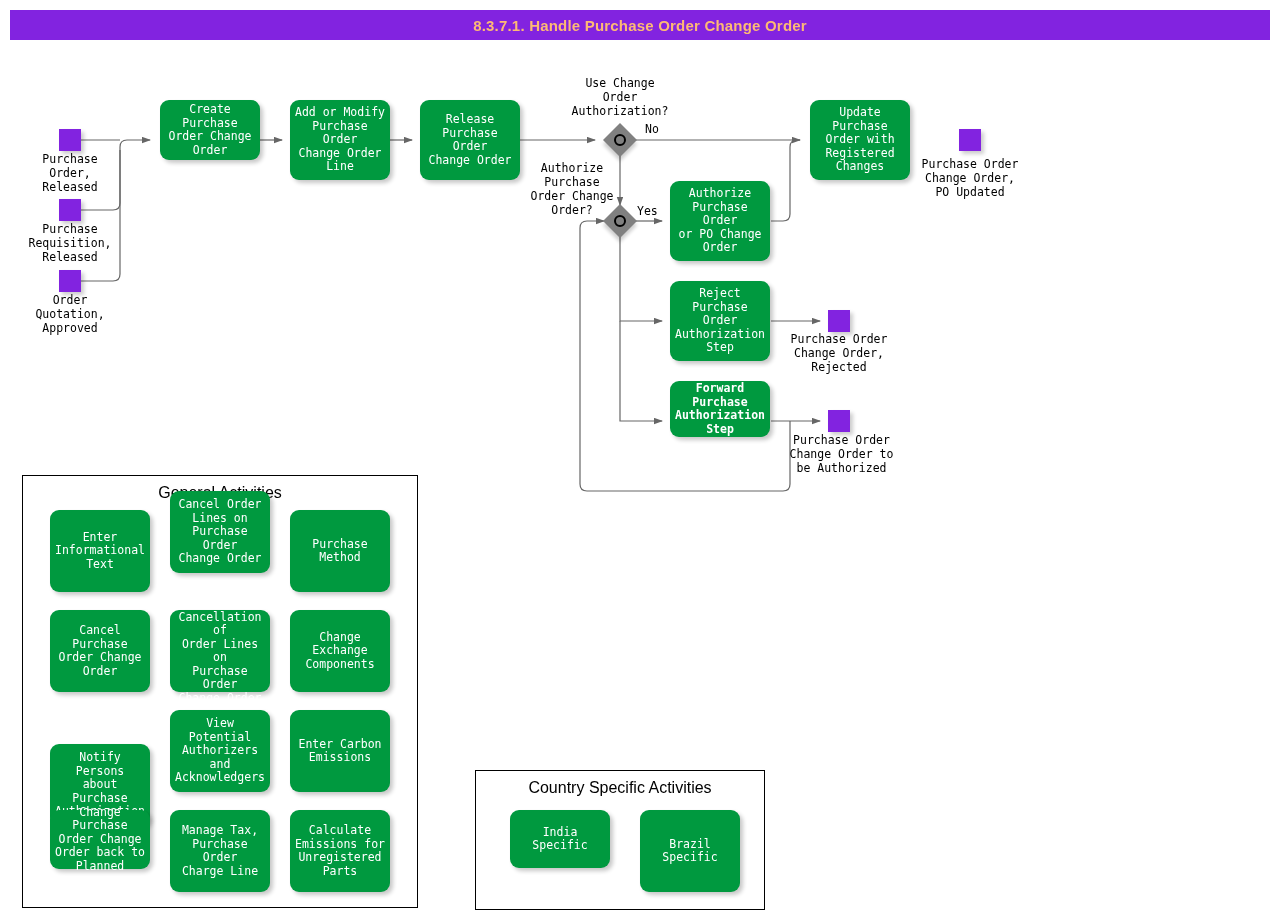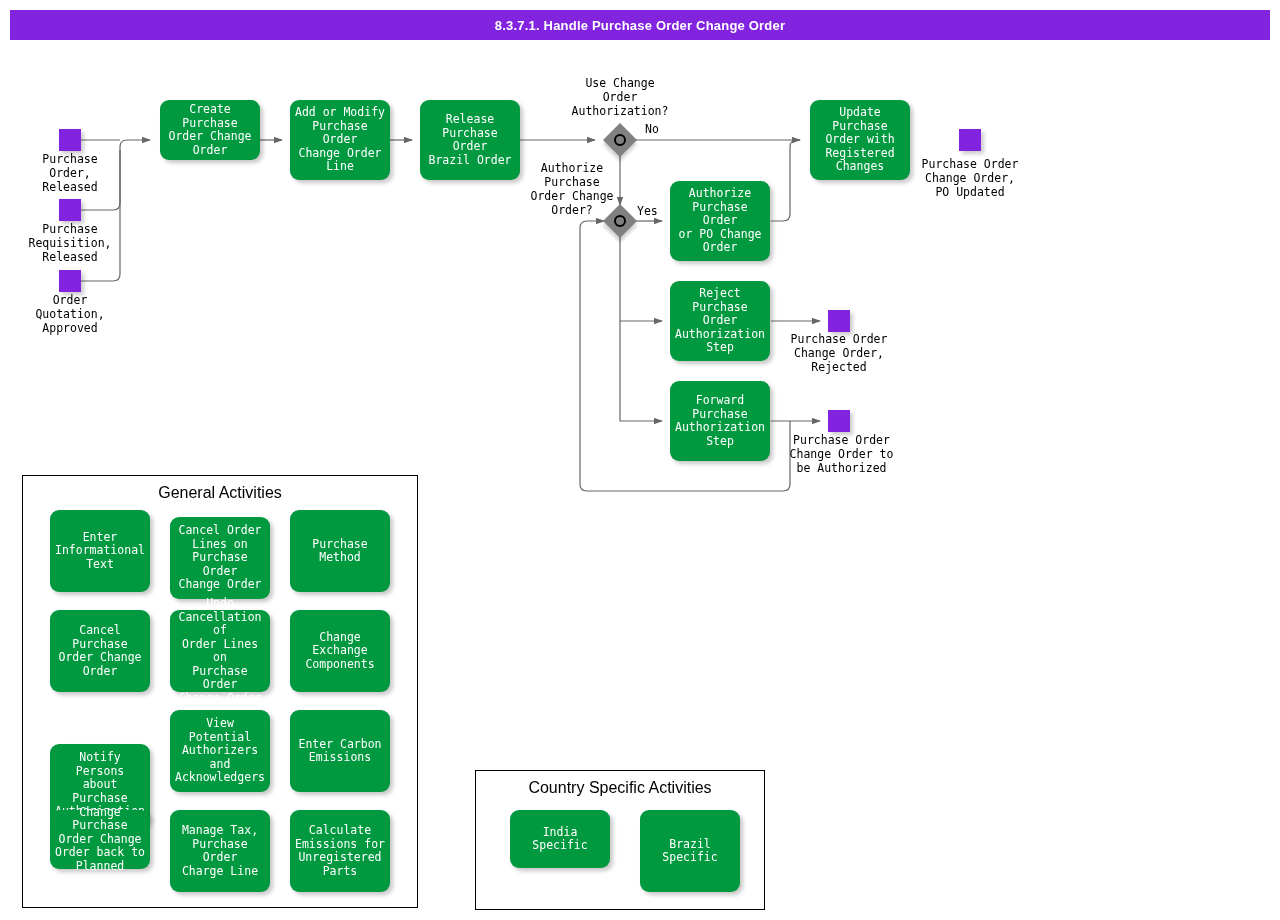--- a/index.html
+++ b/index.html
@@ -21,23 +21,23 @@
     left: 10px;
     top: 10px;
     width: 1260px;
     height: 30px;
     background: #8223E0;
     display: flex;
     align-items: center;
     justify-content: center;
   }
   #title-bar .title-text {
-    color: #ffffff;
+    color: #fdba74;
     font-family: "Liberation Sans", sans-serif;
-    font-size: 13px;
+    font-size: 15px;
     font-weight: bold;
     letter-spacing: 0.2px;
   }
 
   
   #canvas {
     position: absolute;
     left: 0;
     top: 0;
     width: 1280px;
@@ -212,38 +212,38 @@
 Order Change
 Order</div>
 
   <div class="activity" style="left: 290px; top: 100px; width: 100px; height: 80px; white-space: pre-line;">Add or Modify
 Purchase Order
 Change Order
 Line</div>
 
   <div class="activity" style="left: 420px; top: 100px; width: 100px; height: 80px; white-space: pre-line;">Release
 Purchase Order
-Brazil Order</div>
+Change Order</div>
 
   <div class="activity" style="left: 810px; top: 100px; width: 100px; height: 80px; white-space: pre-line;">Update Purchase
 Order with
 Registered
 Changes</div>
 
   <div class="activity" style="left: 670px; top: 181px; width: 100px; height: 80px; white-space: pre-line;">Authorize
 Purchase Order
 or PO Change
 Order</div>
 
   <div class="activity" style="left: 670px; top: 281px; width: 100px; height: 80px; white-space: pre-line;">Reject
 Purchase Order
 Authorization
 Step</div>
 
-  <div class="activity" style="left: 670px; top: 381px; width: 100px; height: 80px; white-space: pre-line;">Forward
+  <div class="activity" style="left: 670px; top: 381px; width: 100px; height: 56px; white-space: pre-line; font-weight: bold;">Forward
 Purchase
 Authorization
 Step</div>
 
   <div class="decision-label" style="left: 551px; top: 76px; width: 138px; white-space: pre-line;">Use Change
 Order
 Authorization?</div>
   <div class="decision" style="left:604px; top:124px;">
     <div class="dia"></div>
     <div class="ring"></div>
@@ -275,21 +275,21 @@
 Change Order to
 be Authorized</div>
 
   <div class="panel" style="left:22px; top:475px; width:396px; height:433px;">
     <div class="panel-title">General Activities</div>
   </div>
 
   <div class="activity" style="left: 50px; top: 510px; width: 100px; height: 82px; white-space: pre-line;">Enter
 Informational
 Text</div>
-  <div class="activity" style="left: 170px; top: 517px; width: 100px; height: 82px; white-space: pre-line;">Cancel Order
+  <div class="activity" style="left: 170px; top: 491px; width: 100px; height: 82px; white-space: pre-line;">Cancel Order
 Lines on
 Purchase Order
 Change Order</div>
   <div class="activity" style="left: 290px; top: 510px; width: 100px; height: 82px; white-space: pre-line;">Purchase
 Method</div>
 
   <div class="activity" style="left: 50px; top: 610px; width: 100px; height: 82px; white-space: pre-line;">Cancel Purchase
 Order Change
 Order</div>
   <div class="activity" style="left: 170px; top: 610px; width: 100px; height: 82px; white-space: pre-line;">Undo

